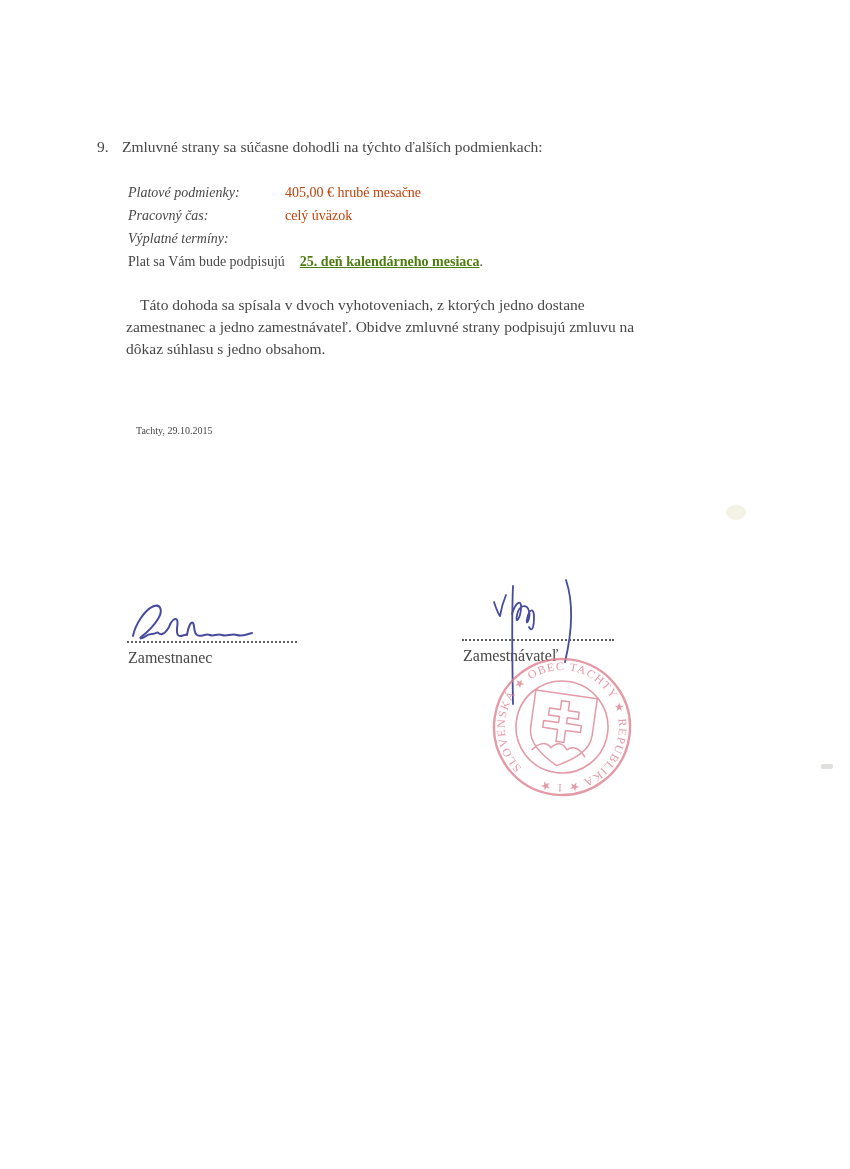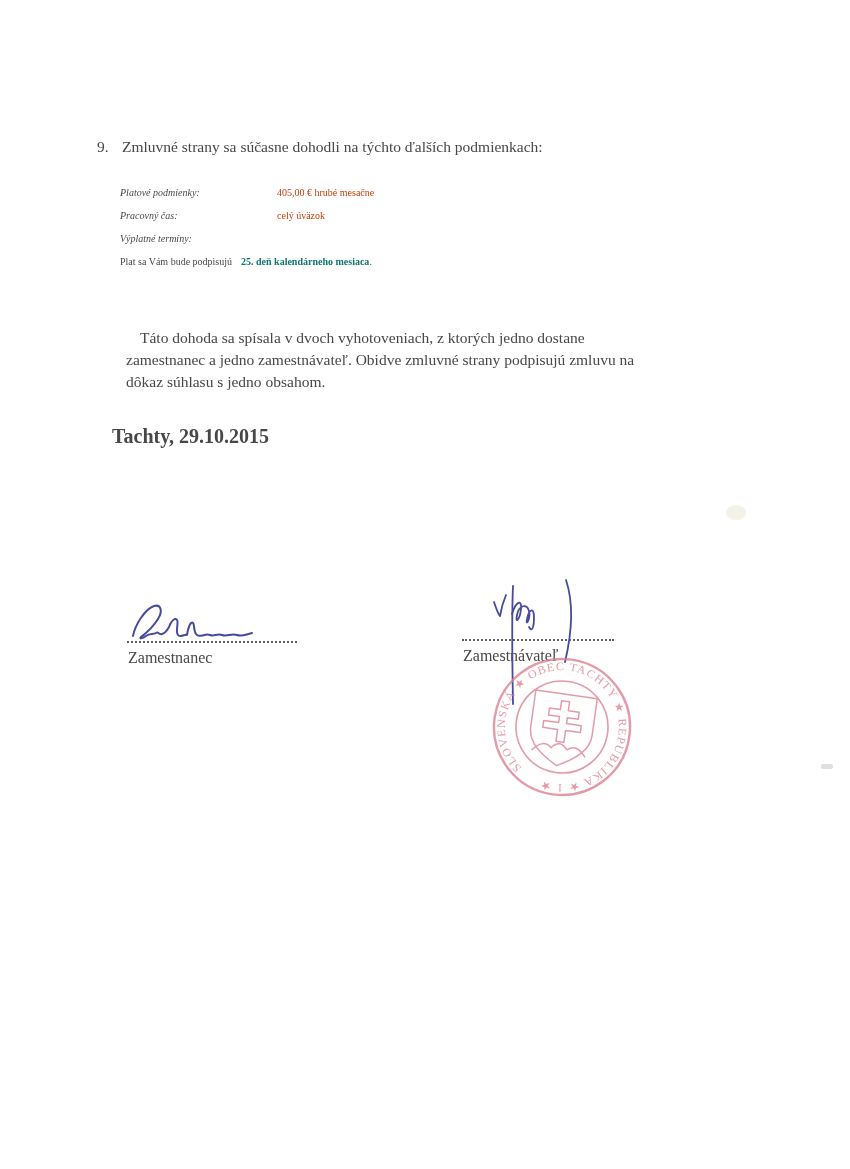--- a/index.html
+++ b/index.html
@@ -2,30 +2,30 @@
 <html><head>
 <meta charset="utf-8">
 <style>
   html,body{margin:0;padding:0;background:#ffffff;}
   .page{
     position:relative;width:850px;height:896px;background:#ffffff;overflow:hidden;
     font-family:"Liberation Serif", serif;color:#474747;
   }
   .clause{position:absolute;left:97px;top:138px;font-size:15.5px;white-space:nowrap;}
   .clause-num{display:inline-block;width:25px;}
-  .terms{position:absolute;left:120px;top:181px;font-size:10px;line-height:23px;}
+  .terms{position:absolute;left:128px;top:181px;font-size:14px;line-height:23px;}
   .term-row{display:flex;}
   .term-label{font-style:italic;width:157px;flex:0 0 157px;}
   .term-value{font-weight:normal;color:#c2410c;}
   .payout-line{margin-top:0;}
-  .payout-value{font-weight:bold;color:#0f766e;margin-left:9px;}
-  .para{position:absolute;left:126px;top:294px;font-size:15.5px;line-height:22px;margin-top:33px;}
+  .payout-value{font-weight:bold;color:#4d7c0f;margin-left:15px;text-decoration:underline;}
+  .para{position:absolute;left:126px;top:294px;font-size:15.5px;line-height:22px;}
   .para-line{white-space:nowrap;}
   .para-line.first{text-indent:14px;}
-  .place-date{position:absolute;left:112px;top:425px;font-size:20px;font-weight:bold;}
+  .place-date{position:absolute;left:136px;top:425px;font-size:10px;}
   .dotline{position:absolute;height:10px;border-bottom:2px dotted #5f5f5f;}
   .dotline.left{left:127px;top:631px;width:170px;}
   .dotline.right{left:462px;top:629px;width:152px;}
   .sig-label{position:absolute;font-size:16px;}
   .sig-label.left{left:128px;top:649px;}
   .sig-label.right{left:463px;top:647px;}
   .ink{position:absolute;pointer-events:none;}
   .ink.left{left:125px;top:597px;}
   .ink.right{left:488px;top:574px;}
   .stamp-wrap{position:absolute;left:477px;top:642px;width:170px;height:170px;

